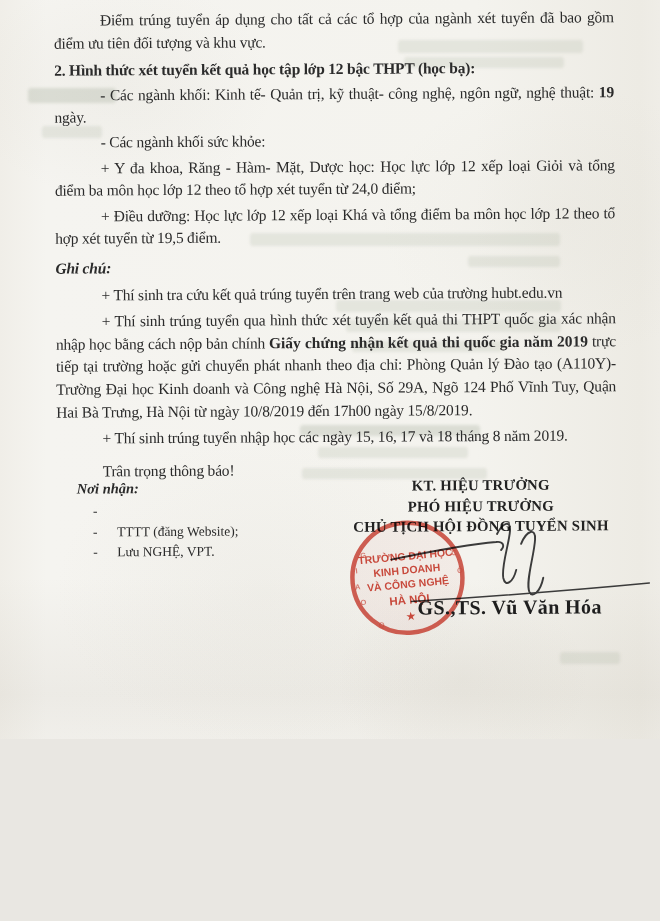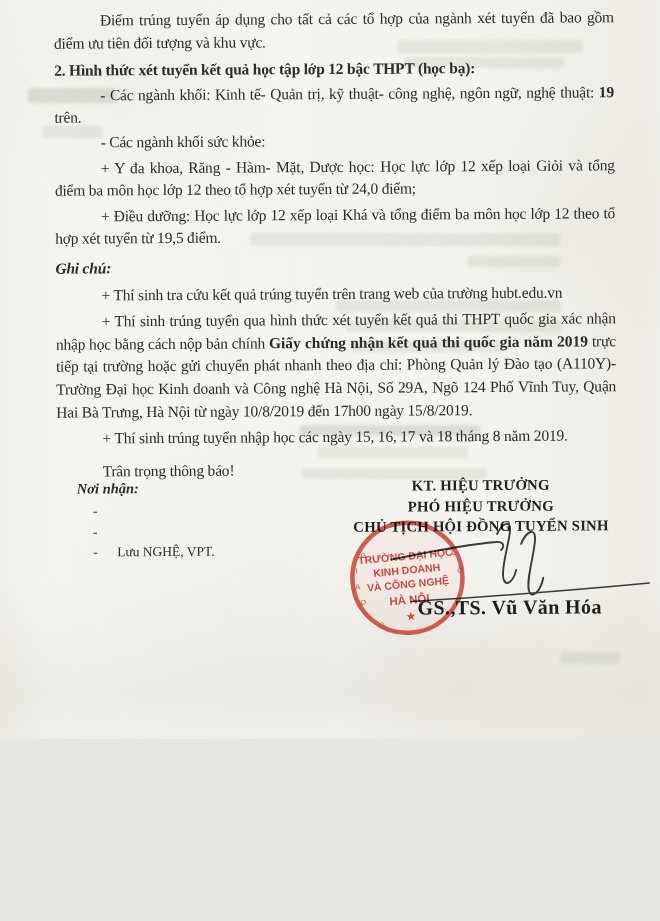--- a/index.html
+++ b/index.html
@@ -89,21 +89,21 @@
   <div class="ghost" style="left:302px;top:468px;width:185px;height:11px;"></div>
   <div class="ghost" style="left:560px;top:652px;width:60px;height:12px;"></div>
 
   <div class="content">
 
     <div class="textcol">
       <p class="ind">Điểm trúng tuyển áp dụng cho tất cả các tổ hợp của ngành xét tuyển đã bao gồm điểm ưu tiên đối tượng và khu vực.</p>
 
       <p class="h2">2. Hình thức xét tuyển kết quả học tập lớp 12 bậc THPT (học bạ):</p>
 
-      <p class="ind mt2"><span>- Các ngành khối: Kinh tế- Quản trị, kỹ thuật- công nghệ, ngôn ngữ, nghệ thuật: </span><b>19</b><span> trên.</span></p>
+      <p class="ind mt2"><span>- Các ngành khối: Kinh tế- Quản trị, kỹ thuật- công nghệ, ngôn ngữ, nghệ thuật: </span><b>19</b><span> ngày.</span></p>
 
       <p class="ind mt2">- Các ngành khối sức khỏe:</p>
 
       <p class="ind mt3">+ Y đa khoa, Răng - Hàm- Mặt, Dược học: Học lực lớp 12 xếp loại Giỏi và tổng điểm ba môn học lớp 12 theo tổ hợp xét tuyển từ 24,0 điểm;</p>
 
       <p class="ind mt3">+ Điều dưỡng: Học lực lớp 12 xếp loại Khá và tổng điểm ba môn học lớp 12 theo tổ hợp xét tuyển từ 19,5 điểm.</p>
 
       <p class="ghichu">Ghi chú:</p>
 
       <p class="ind mt4">+ Thí sinh tra cứu kết quả trúng tuyển trên trang web của trường hubt.edu.vn</p>
@@ -116,20 +116,21 @@
     </div>
 
     <div class="recipients">
       <div class="label">Nơi nhận:</div>
       <div class="recip-list">
         <div class="recip-item">
           <span class="dash">-</span>
         </div>
         <div class="recip-item">
           <span class="dash">-</span>
+          <span>TTTT (đăng Website);</span>
         </div>
         <div class="recip-item">
           <span class="dash">-</span>
           <span>Lưu NGHỆ, VPT.</span>
         </div>
       </div>
     </div>
 
     <div class="sig-titles">
       <div>KT. HIỆU TRƯỞNG</div>

